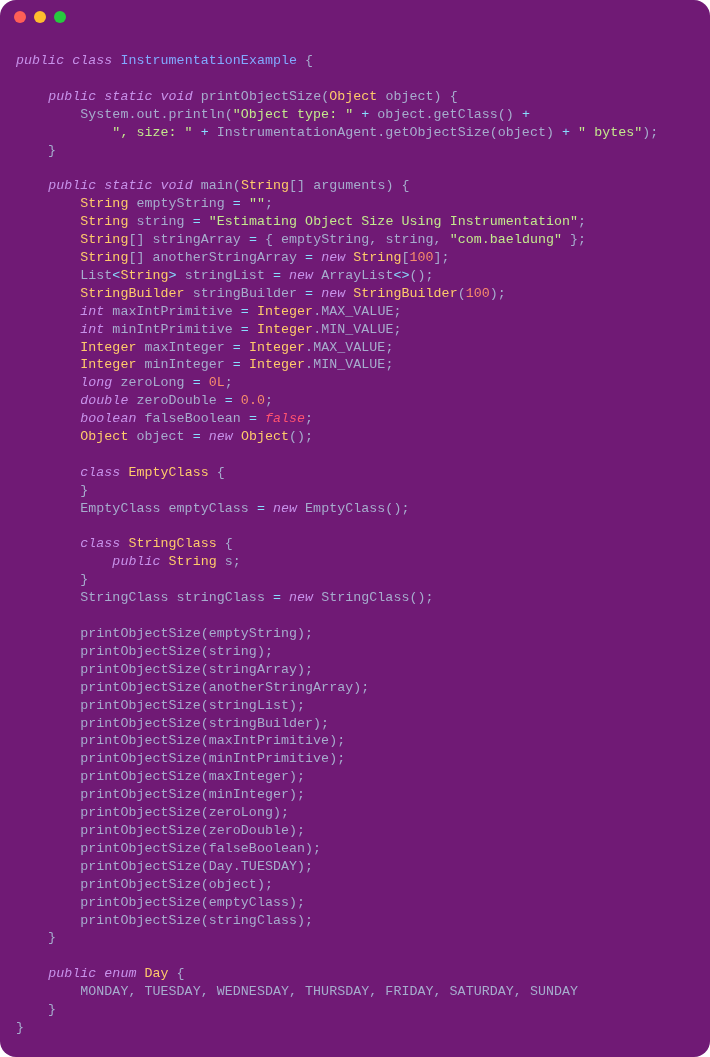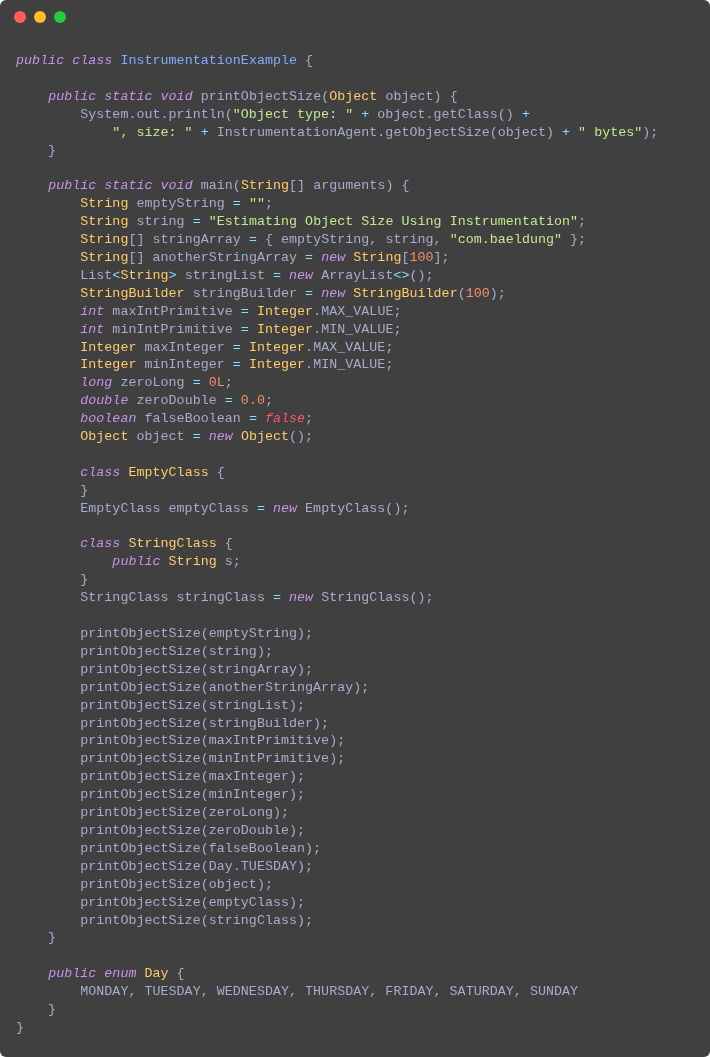--- a/index.html
+++ b/index.html
@@ -4,23 +4,23 @@
 <style>
   body {
     margin: 0;
     padding: 0;
     background: #ffffff;
     font-family: "SF Mono", "Monaco", "Menlo", "Consolas", "Courier New", monospace;
   }
   .window {
     width: 710px;
     height: 1057px;
-    background: #404040;
+    background: #701a75;
     box-sizing: border-box;
-    border-radius: 6px;
+    border-radius: 16px;
     overflow: hidden;
   }
   .titlebar {
     height: 34px;
     display: flex;
     align-items: center;
     padding-left: 14px;
     gap: 8px;
   }
   .dot {

